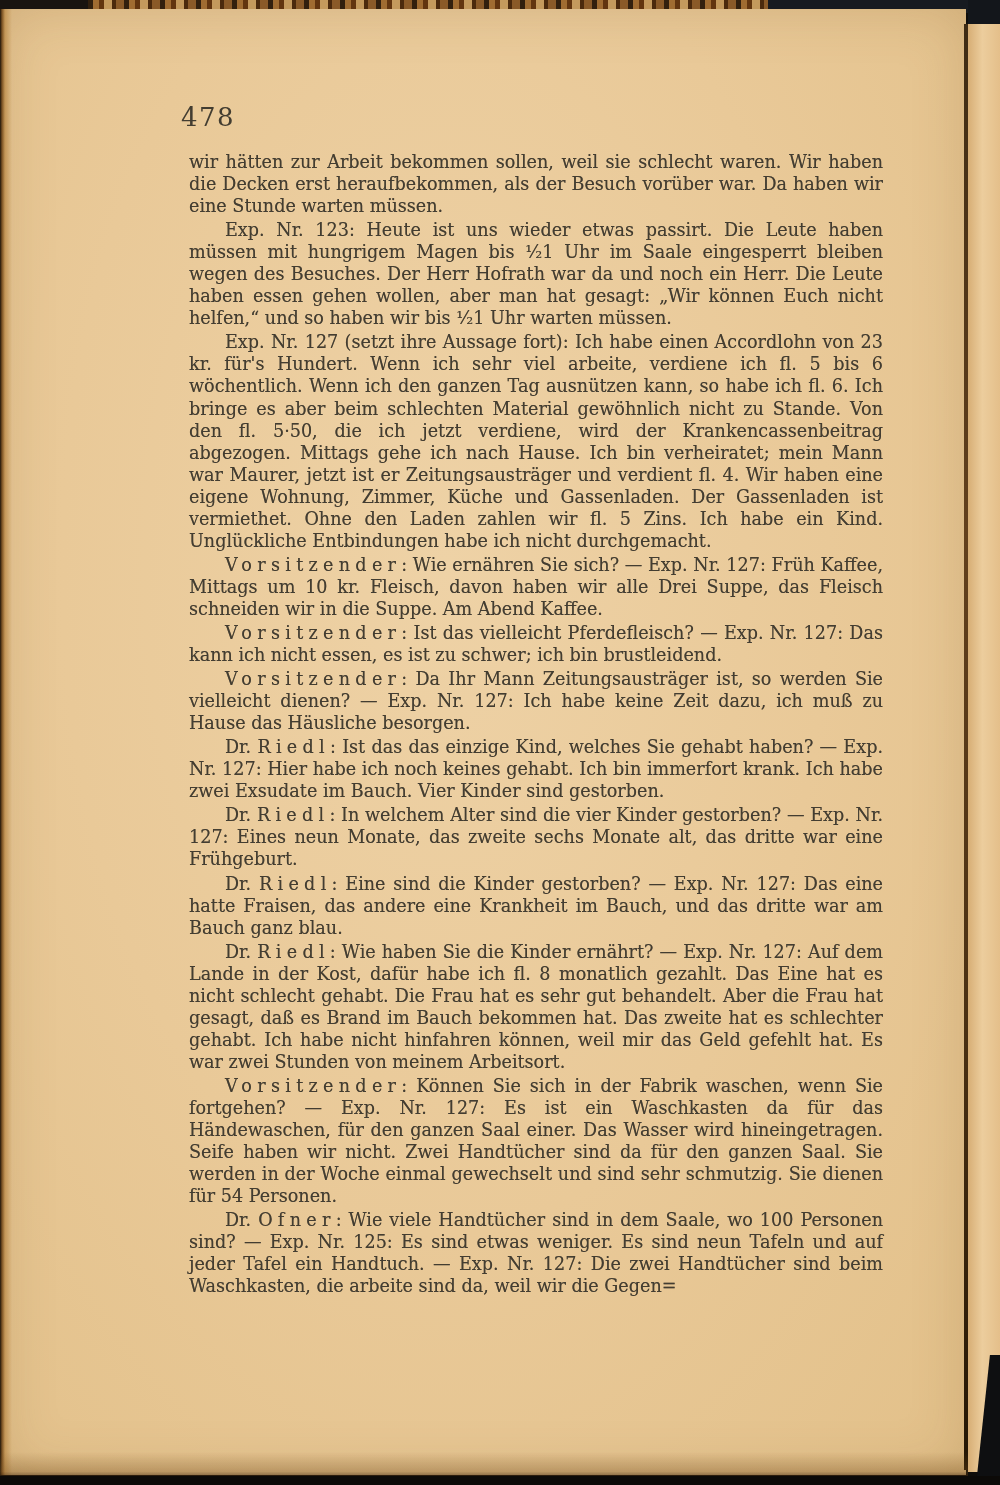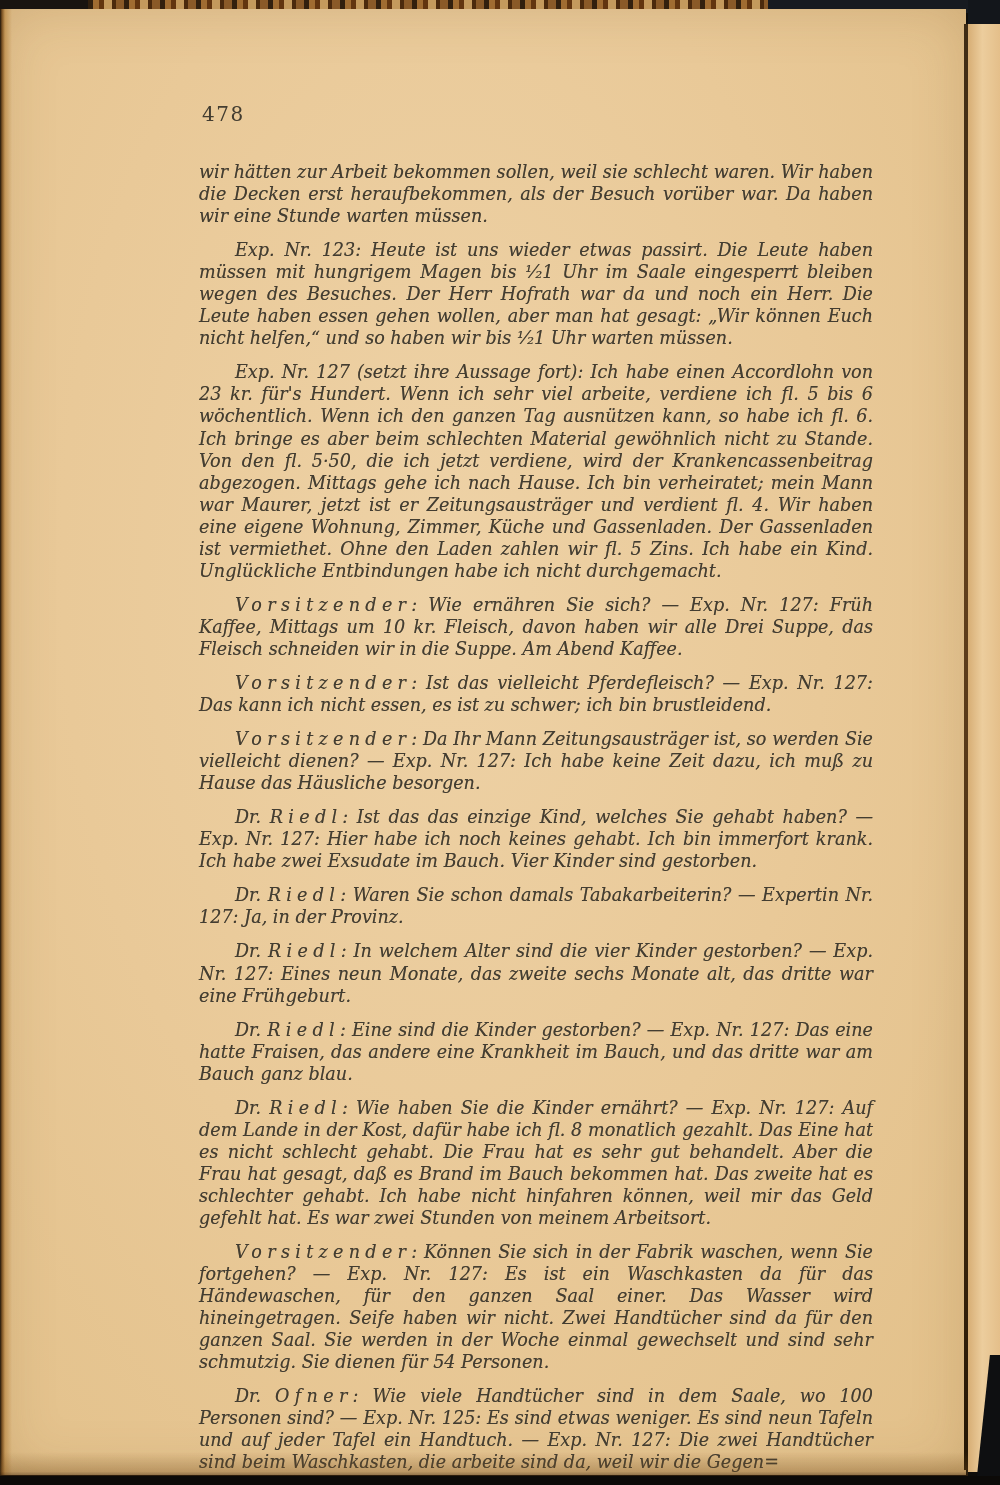--- a/index.html
+++ b/index.html
@@ -67,30 +67,30 @@
     background:#13161b;
   }
   .bottom-right-dark{
     position:absolute;left:976px;top:1355px;width:24px;height:130px;
     background:#0e0f11;
     clip-path:polygon(58% 0,100% 0,100% 100%,0 100%);
   }
 
   
   .page-number{
-    position:absolute;left:200px;top:93px;
-    font-size:20px;color:var(--ink);letter-spacing:1.5px;
+    position:absolute;left:179px;top:93px;
+    font-size:26px;color:var(--ink);letter-spacing:1.5px;
   }
   .body-text{
     position:absolute;left:185px;top:140px;width:698px;
     font-size:17.6px;line-height:22.05px;color:var(--ink);
     text-align:justify;text-justify:inter-word;
     text-shadow:0 0 .4px rgba(67,61,49,.55);
   }
-  .body-text p{margin:12px;font-style:italic;}
+  .body-text p{margin:2px;}
   .body-text p.indent{text-indent:36px;}
   .spaced{letter-spacing:.30em;}
 </style>
 </head>
 <body>
 
 <div class="scan">
   <div class="top-edge"></div>
   <div class="top-speckle"></div>
   <div class="top-right-dark"></div>
@@ -98,21 +98,20 @@
   <div class="page">
     <div class="page-number">478</div>
     <div class="body-text">
         <p><span>wir hätten zur Arbeit bekommen sollen, weil sie schlecht waren. Wir haben die Decken erst heraufbekommen, als der Besuch vorüber war. Da haben wir eine Stunde warten müssen.</span></p>
         <p class="indent"><span>Exp. Nr. 123: Heute ist uns wieder etwas passirt. Die Leute haben müssen mit hungrigem Magen bis ¹⁄₂1 Uhr im Saale eingesperrt bleiben wegen des Besuches. Der Herr Hofrath war da und noch ein Herr. Die Leute haben essen gehen wollen, aber man hat gesagt: „Wir können Euch nicht helfen,“ und so haben wir bis ¹⁄₂1 Uhr warten müssen.</span></p>
         <p class="indent"><span>Exp. Nr. 127 (setzt ihre Aussage fort): Ich habe einen Accordlohn von 23 kr. für's Hundert. Wenn ich sehr viel arbeite, verdiene ich fl. 5 bis 6 wöchentlich. Wenn ich den ganzen Tag ausnützen kann, so habe ich fl. 6. Ich bringe es aber beim schlechten Material gewöhnlich nicht zu Stande. Von den fl. 5·50, die ich jetzt verdiene, wird der Krankencassenbeitrag abgezogen. Mittags gehe ich nach Hause. Ich bin verheiratet; mein Mann war Maurer, jetzt ist er Zeitungsausträger und verdient fl. 4. Wir haben eine eigene Wohnung, Zimmer, Küche und Gassenladen. Der Gassenladen ist vermiethet. Ohne den Laden zahlen wir fl. 5 Zins. Ich habe ein Kind. Unglückliche Entbindungen habe ich nicht durchgemacht.</span></p>
         <p class="indent"><span class="spaced">Vorsitzender</span><span>: Wie ernähren Sie sich? — Exp. Nr. 127: Früh Kaffee, Mittags um 10 kr. Fleisch, davon haben wir alle Drei Suppe, das Fleisch schneiden wir in die Suppe. Am Abend Kaffee.</span></p>
         <p class="indent"><span class="spaced">Vorsitzender</span><span>: Ist das vielleicht Pferdefleisch? — Exp. Nr. 127: Das kann ich nicht essen, es ist zu schwer; ich bin brustleidend.</span></p>
         <p class="indent"><span class="spaced">Vorsitzender</span><span>: Da Ihr Mann Zeitungsausträger ist, so werden Sie vielleicht dienen? — Exp. Nr. 127: Ich habe keine Zeit dazu, ich muß zu Hause das Häusliche besorgen.</span></p>
         <p class="indent"><span>Dr. </span><span class="spaced">Riedl</span><span>: Ist das das einzige Kind, welches Sie gehabt haben? — Exp. Nr. 127: Hier habe ich noch keines gehabt. Ich bin immerfort krank. Ich habe zwei Exsudate im Bauch. Vier Kinder sind gestorben.</span></p>
-        <p class="indent"><span>Dr. </span><span class="spaced">Riedl</span><span>: Waren Sie schon damals Tabakarbeiterin? — Expertin Nr. 127: Ja, in der Provinz.</span></p>
         <p class="indent"><span>Dr. </span><span class="spaced">Riedl</span><span>: In welchem Alter sind die vier Kinder gestorben? — Exp. Nr. 127: Eines neun Monate, das zweite sechs Monate alt, das dritte war eine Frühgeburt.</span></p>
         <p class="indent"><span>Dr. </span><span class="spaced">Riedl</span><span>: Eine sind die Kinder gestorben? — Exp. Nr. 127: Das eine hatte Fraisen, das andere eine Krankheit im Bauch, und das dritte war am Bauch ganz blau.</span></p>
         <p class="indent"><span>Dr. </span><span class="spaced">Riedl</span><span>: Wie haben Sie die Kinder ernährt? — Exp. Nr. 127: Auf dem Lande in der Kost, dafür habe ich fl. 8 monatlich gezahlt. Das Eine hat es nicht schlecht gehabt. Die Frau hat es sehr gut behandelt. Aber die Frau hat gesagt, daß es Brand im Bauch bekommen hat. Das zweite hat es schlechter gehabt. Ich habe nicht hinfahren können, weil mir das Geld gefehlt hat. Es war zwei Stunden von meinem Arbeitsort.</span></p>
         <p class="indent"><span class="spaced">Vorsitzender</span><span>: Können Sie sich in der Fabrik waschen, wenn Sie fortgehen? — Exp. Nr. 127: Es ist ein Waschkasten da für das Händewaschen, für den ganzen Saal einer. Das Wasser wird hineingetragen. Seife haben wir nicht. Zwei Handtücher sind da für den ganzen Saal. Sie werden in der Woche einmal gewechselt und sind sehr schmutzig. Sie dienen für 54 Personen.</span></p>
         <p class="indent"><span>Dr. </span><span class="spaced">Ofner</span><span>: Wie viele Handtücher sind in dem Saale, wo 100 Personen sind? — Exp. Nr. 125: Es sind etwas weniger. Es sind neun Tafeln und auf jeder Tafel ein Handtuch. — Exp. Nr. 127: Die zwei Handtücher sind beim Waschkasten, die arbeite sind da, weil wir die Gegen=</span></p>
       </div>
   </div>
 
   <div class="left-edge"></div>
   <div class="page-edge-line"></div>

